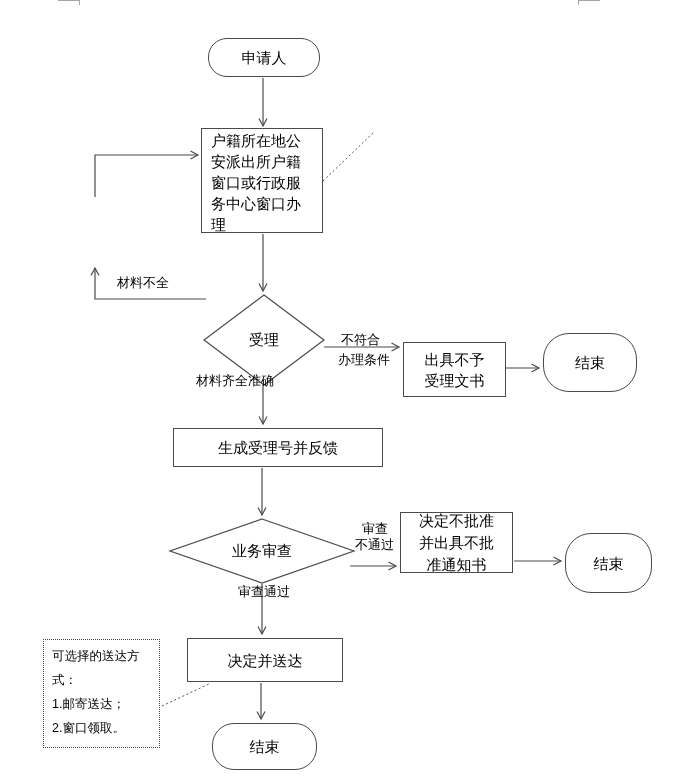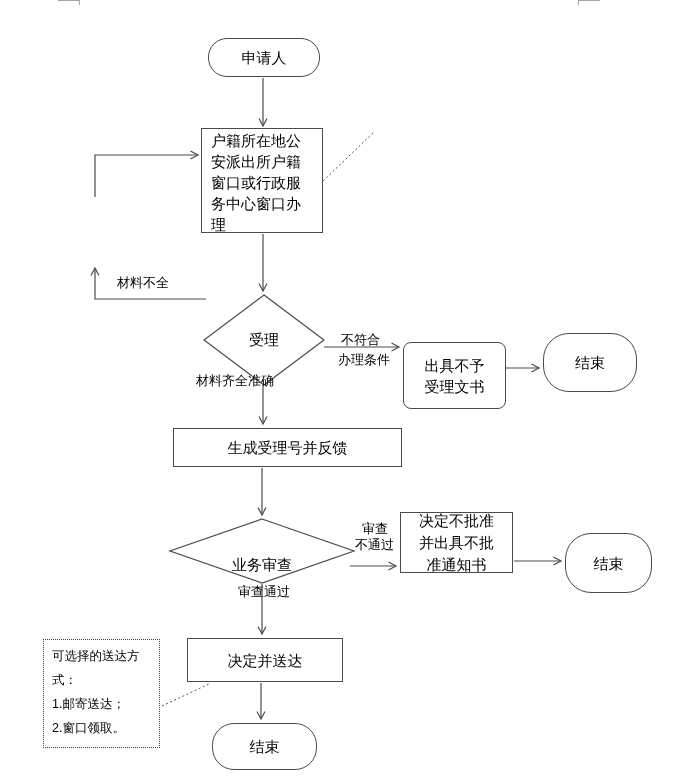--- a/index.html
+++ b/index.html
@@ -73,28 +73,28 @@
 安派出所户籍
 窗口或行政服
 务中心窗口办
 理</div>
 
   <div class="node terminal" style="left:208px;top:38px;width:112px;height:39px;border-radius:19px;">申请人</div>
 
 
   <div class="diamond-text" style="left:204px;top:295px;width:120px;height:90px;">受理</div>
 
-  <div class="node pre" style="left:403px;top:342px;width:103px;height:67px;border-radius:8px;">出具不予
+  <div class="node pre" style="left:403px;top:342px;width:103px;height:55px;">出具不予
 受理文书</div>
 
   <div class="node terminal" style="left:543px;top:333px;width:94px;height:59px;">结束</div>
 
-  <div class="node" style="left:173px;top:428px;width:229px;height:39px;">生成受理号并反馈</div>
+  <div class="node" style="left:173px;top:428px;width:210px;height:39px;">生成受理号并反馈</div>
 
-  <div class="diamond-text" style="left:170px;top:533px;width:184px;height:64px;">业务审查</div>
+  <div class="diamond-text" style="left:170px;top:519px;width:184px;height:64px;">业务审查</div>
 
   <div class="node pre" style="left:400px;top:512px;width:113px;height:61px;line-height:22px;">决定不批准
 并出具不批
 准通知书</div>
 
   <div class="node terminal" style="left:565px;top:533px;width:87px;height:60px;">结束</div>
 
   <div class="node" style="left:187px;top:638px;width:156px;height:44px;">决定并送达</div>
 
   <div class="node terminal" style="left:212px;top:723px;width:105px;height:47px;border-radius:22px;">结束</div>

